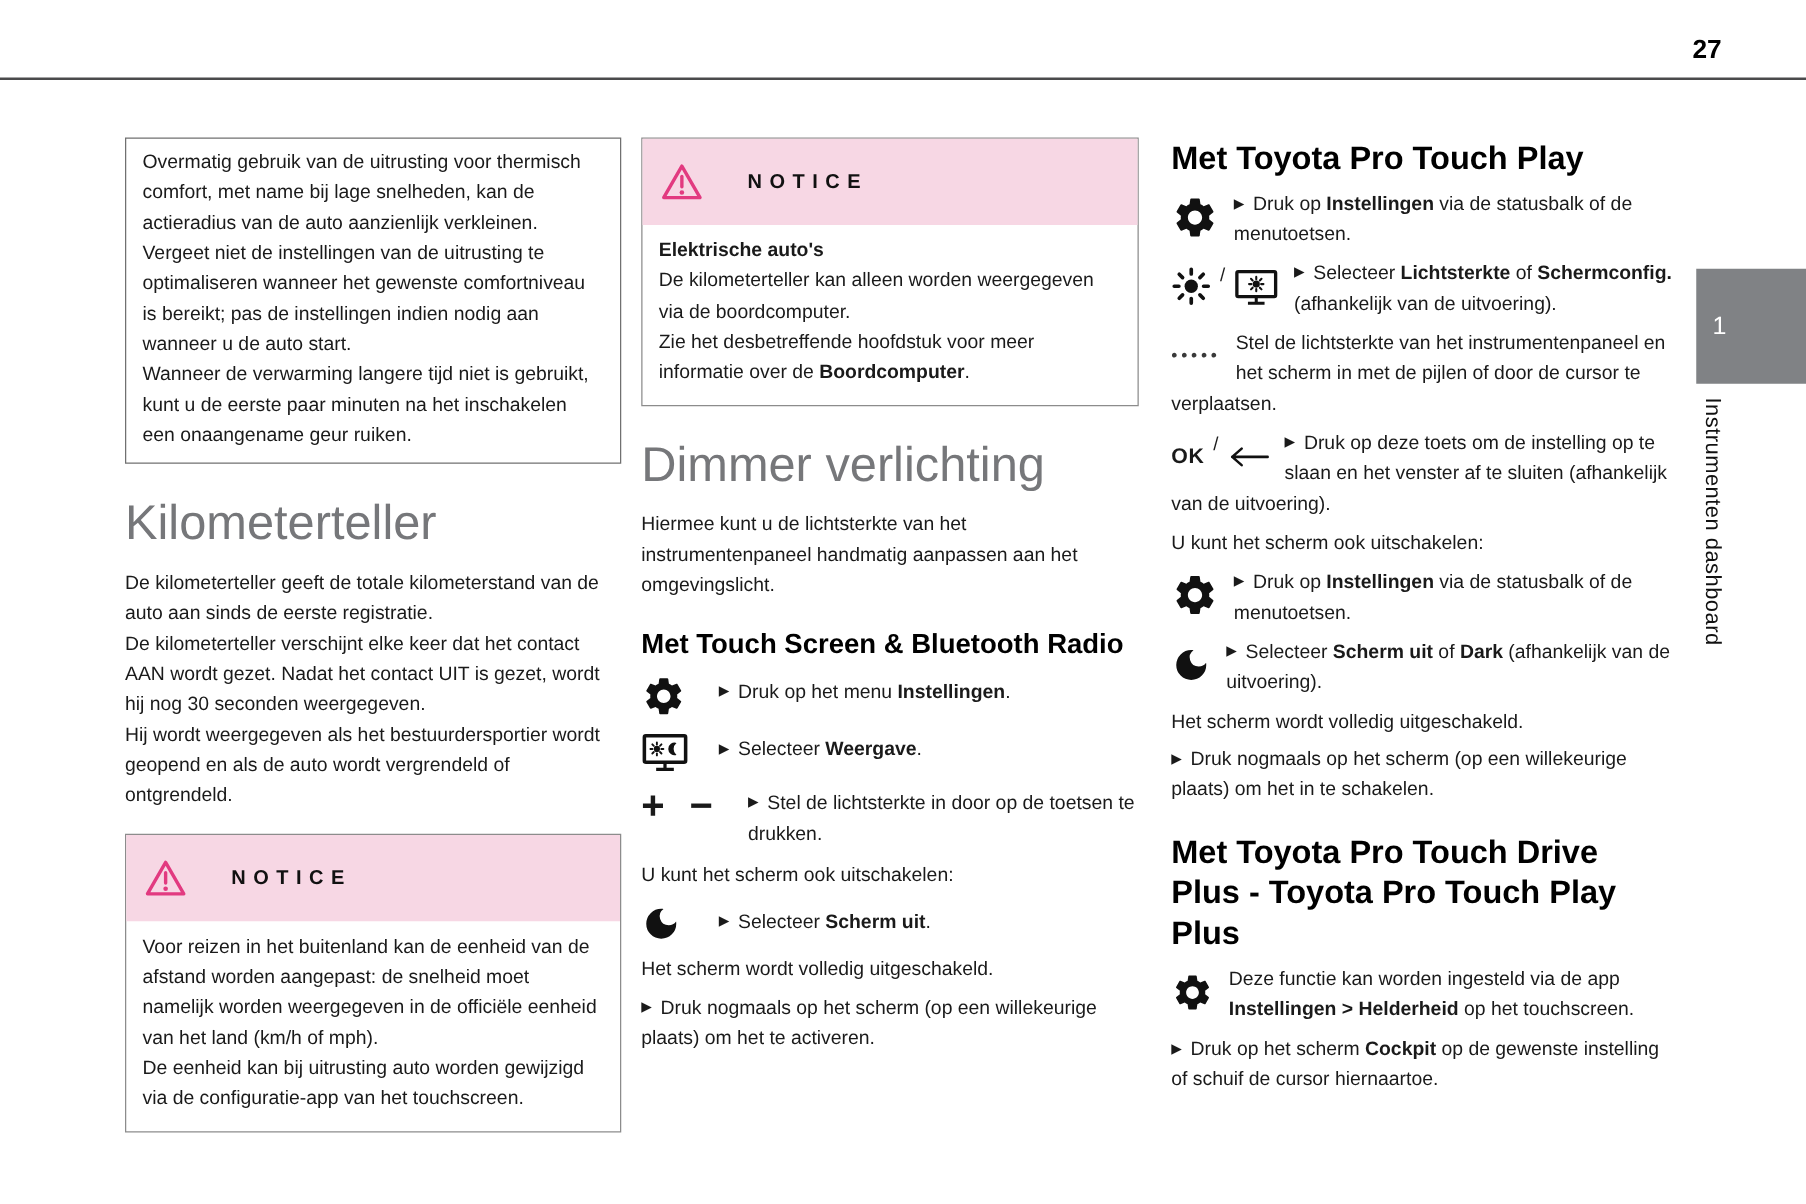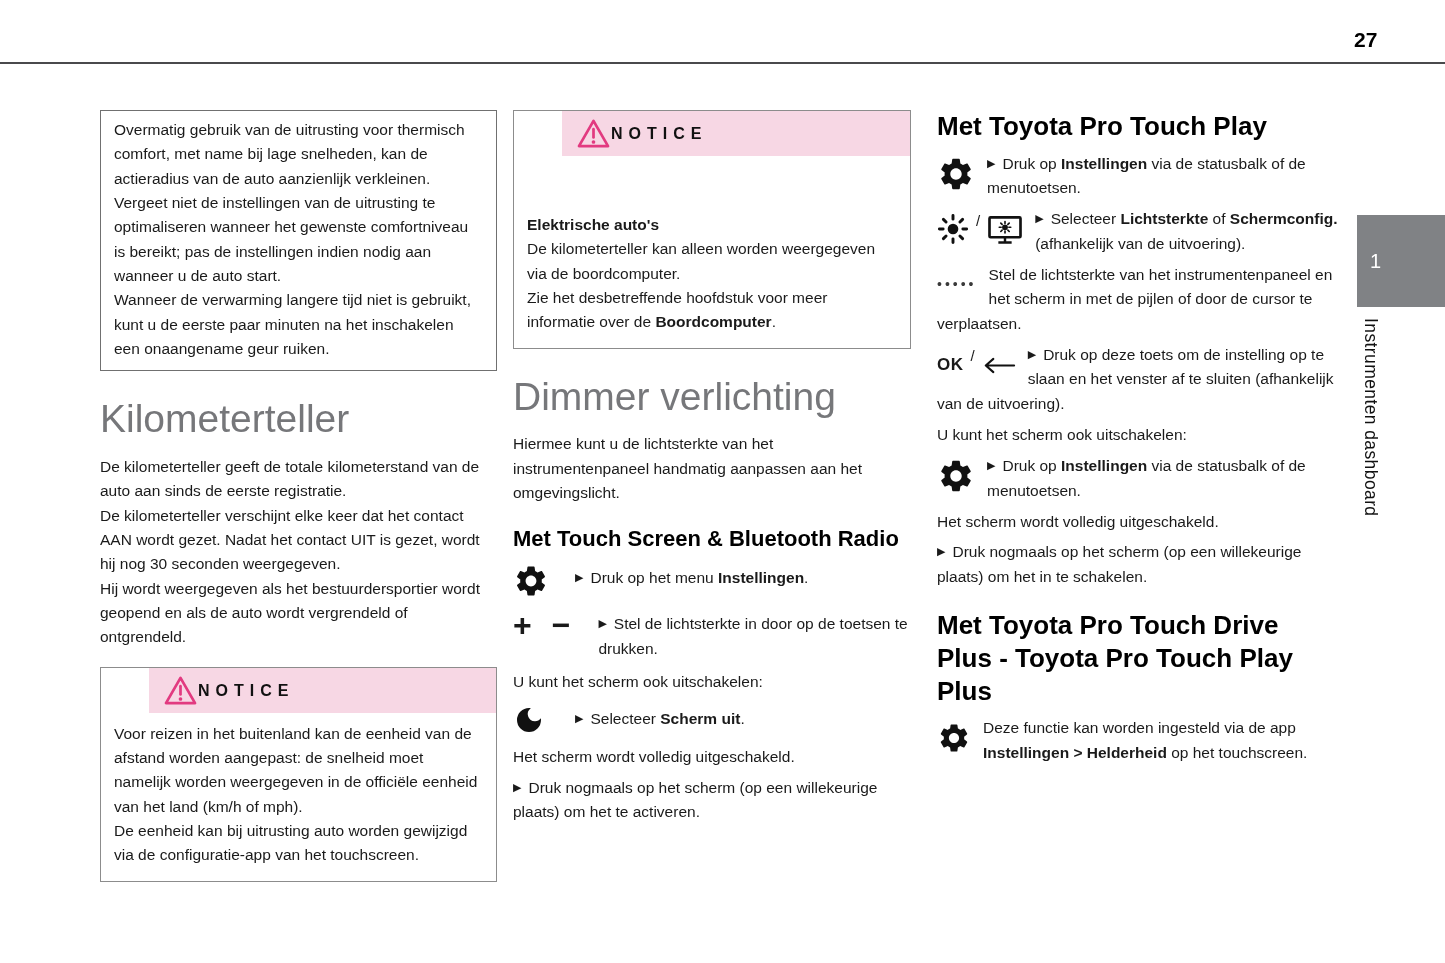--- a/index.html
+++ b/index.html
@@ -30,25 +30,25 @@
   p { margin:0; }
 
   .plain-box { border:1px solid #707070; padding:7px 13px 9px; }
 
   .gray-heading  { font-size:39px; font-weight:400; color:var(--heading-gray,#76777a); margin:26px 0 13px; line-height:1.15; }
   .black-heading { font-size:22px; font-weight:700; color:#000; line-height:1.26; margin:20px 0 9px; }
   .col3 .black-heading.first { margin-top:0; font-size:26px; }
   .col3 .black-heading { font-size:26px; }
 
   .notice { border:1px solid #8c8c8c; margin-top:17px; background:#fff; }
-  .notice-header { background:var(--notice-bg,#f7d7e4); display:flex; align-items:center; gap:0; padding:7px 14px;margin-left:48px; }
+  .notice-header { background:var(--notice-bg,#f7d7e4); display:flex; align-items:center; gap:35px; padding:19px 14px; }
   .warning-icon { color:var(--notice-accent,#e23a80); flex:0 0 auto; }
   .notice-label { font-size:16px; font-weight:700; letter-spacing:6px; color:#111; }
   .notice-body  { padding:9px 13px 13px; }
-  .notice-title { font-weight:700;margin-top:48px; }
+  .notice-title { font-weight:700; }
 
   
   .step { display:flex; align-items:flex-start; gap:20px; margin:9px 0; }
   .step-icons { flex:0 0 auto; min-width:42px; display:flex; align-items:center; gap:9px; padding-top:1px; }
   .step-icons.pm { gap:20px; padding-right:8px; padding-top:6px; }
   .pm-glyph { font-size:32px; font-weight:700; line-height:22px; }
   .step-text { padding-top:4px; }
 
   
   .fstep { margin:7px 0; }
@@ -166,20 +166,28 @@
 
   <div class="step">
     <span class="step-icons">
       <svg class="icon" width="36" height="36">
           <use href="#sym-gear"></use>
         </svg>
     </span>
     <p class="step-text"><span class="tri">▶</span><span><span>Druk op het menu </span><b>Instellingen</b><span>.</span></span></p>
   </div>
 
+  <div class="step">
+    <span class="step-icons">
+      <svg class="icon" width="38" height="33">
+          <use href="#sym-monitor-daynight"></use>
+        </svg>
+    </span>
+    <p class="step-text"><span class="tri">▶</span><span><span>Selecteer </span><b>Weergave</b><span>.</span></span></p>
+  </div>
 
   <div class="step">
     <span class="step-icons pm">
       <span class="pm-glyph">+</span>
       <span class="pm-glyph">−</span>
     </span>
     <p class="step-text"><span class="tri">▶</span><span><span>Stel de lichtsterkte in door op de toetsen te drukken.</span></span></p>
   </div>
 
   <p class="plain-line">U kunt het scherm ook uitschakelen:</p>
@@ -245,29 +253,38 @@
 
   <div class="fstep">
     <span class="ficon">
       <svg class="icon" width="38" height="38">
           <use href="#sym-gear"></use>
         </svg>
     </span>
     <span class="tri">▶</span><span><span>Druk op </span><b>Instellingen</b><span> via de statusbalk of de menutoetsen.</span></span>
   </div>
 
+  <div class="fstep">
+    <span class="ficon">
+      <svg class="icon" width="32" height="32">
+          <use href="#sym-moon"></use>
+        </svg>
+    </span>
+    <span class="tri">▶</span><span><span>Selecteer </span><b>Scherm uit</b><span> of </span><b>Dark</b><span> (afhankelijk van de uitvoering).</span></span>
+  </div>
 
   <p class="plain-line">Het scherm wordt volledig uitgeschakeld.</p>
 
   <p class="bullet-line"><span class="tri">▶</span><span><span>Druk nogmaals op het scherm (op een willekeurige plaats) om het in te schakelen.</span></span></p>
 
   <h3 class="black-heading">Met Toyota Pro Touch Drive Plus - Toyota Pro Touch Play Plus</h3>
 
   <div class="fstep">
     <span class="ficon">
       <svg class="icon" width="34" height="34">
           <use href="#sym-gear"></use>
         </svg>
     </span>
     <span><span>Deze functie kan worden ingesteld via de app </span><b>Instellingen &gt; Helderheid</b><span> op het touchscreen.</span></span>
   </div>
 
+  <p class="bullet-line"><span class="tri">▶</span><span><span>Druk op het scherm </span><b>Cockpit</b><span> op de gewenste instelling of schuif de cursor hiernaartoe.</span></span></p>
 </section>
 
 </body></html>

